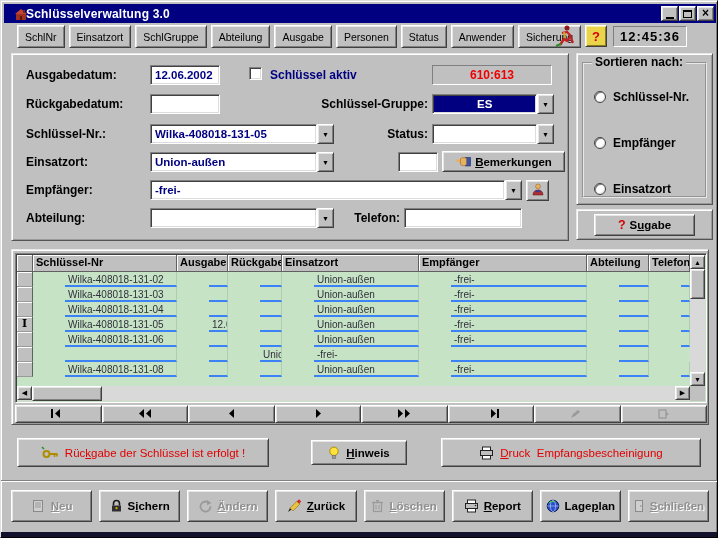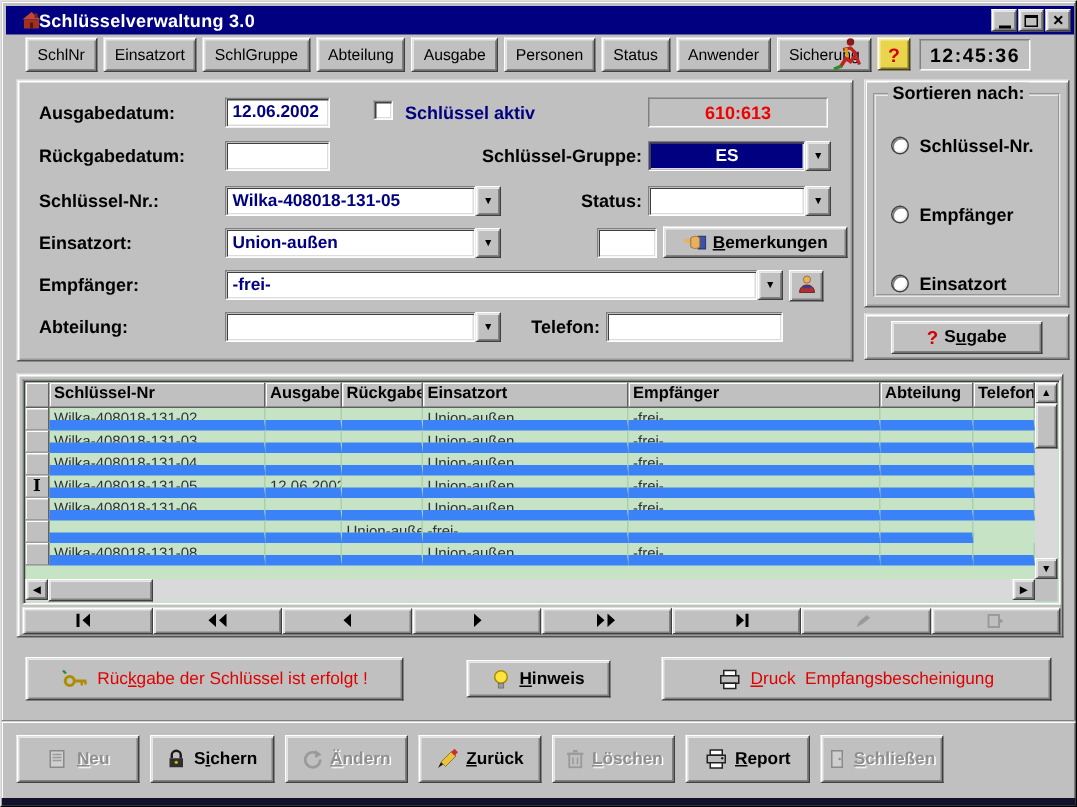--- a/index.html
+++ b/index.html
@@ -64,37 +64,37 @@
   .grid-area{position:absolute;left:3px;top:3px;width:692px;height:150px;background:#c6e3c6;
     border:1px solid;border-color:#808080 #fff #fff #808080;box-shadow:inset 1px 1px 0 #404040;}
   .grid-left{position:absolute;left:1px;top:1px;right:16px;bottom:16px;overflow:hidden;background:#c6e3c6;}
   .trow{display:grid;grid-template-columns:16px 144px 51px 54px 137px 168px 62px minmax(0,1fr);}
   .cell{overflow:hidden;white-space:nowrap;}
   .cell.h{background:#c0c0c0;font-size:11px;font-weight:bold;color:#000;padding:1px 3px;height:17px;
     border-right:1px solid #606060;border-bottom:1px solid #606060;box-shadow:inset 1px 1px 0 #fff;}
   .cell.hsel{background:#c0c0c0;height:17px;border-right:1px solid #606060;border-bottom:1px solid #606060;box-shadow:inset 1px 1px 0 #fff;}
   .cell.sel{background:#c0c0c0;border-right:1px solid #606060;border-bottom:1px solid #9a9a9a;box-shadow:inset 1px 1px 0 #fff;
     display:flex;align-items:center;justify-content:center;}
-  .cell.d{font-size:10px;color:#30303a;padding:1px 3px;border-right:1px solid #aecfae;border-bottom:7px solid #3b82f6;height:15px;line-height:13px;}
+  .cell.d{font-size:10px;color:#30303a;padding:1px 3px;border-right:1px solid #aecfae;border-bottom:2px solid #3b82f6;height:15px;line-height:13px;margin-left:32px;}
   .mark{font-family:"DejaVu Serif",serif;font-size:11px;font-weight:bold;line-height:10px;}
   .vscroll{position:absolute;right:1px;top:1px;bottom:16px;width:15px;background:#d9d9d9;}
   .hscroll{position:absolute;left:1px;bottom:1px;right:16px;height:15px;background:#d9d9d9;}
   .corner{position:absolute;right:1px;bottom:1px;width:15px;height:15px;background:#c0c0c0;}
   .sbtn{position:absolute;width:15px;height:14px;display:flex;align-items:center;justify-content:center;font-size:7px;color:#000;}
   .vthumb{position:absolute;left:0;top:14px;width:15px;height:30px;}
   .hthumb{position:absolute;left:15px;top:0;width:70px;height:15px;}
   .navrow{position:absolute;left:3px;top:155px;width:692px;height:18px;display:flex;}
   .nbtn{flex:1;height:18px;display:flex;align-items:center;justify-content:center;}
   
   .hintbtn{position:absolute;display:flex;align-items:center;justify-content:center;gap:6px;font-size:11.5px;}
   .red{color:#e00000;}
   .keep-sp{white-space:pre;}
   
   .divider{position:absolute;left:0;top:479px;width:718px;height:2px;border-top:1px solid #808080;border-bottom:1px solid #fff;}
-  .bottom-bar{position:absolute;left:10px;top:489px;width:618px;height:32px;display:flex;gap:7px;}
+  .bottom-bar{position:absolute;left:10px;top:489px;width:698px;height:32px;display:flex;gap:7px;}
   .bbtn{flex:1;display:flex;align-items:center;justify-content:center;gap:5px;font-size:11.5px;font-weight:bold;color:#000;}
   .bbtn.disabled{color:#8f8f8f;text-shadow:1px 1px 0 #fff;}
   .bicon{display:flex;align-items:center;}
   .darkstrip{position:absolute;left:0;top:531px;width:718px;height:7px;background:#12122c;}
 </style>
 </head>
 <body>
 
 <div class="window">
 
@@ -468,20 +468,31 @@
         <span class="bicon">
           <svg width="15" height="14" viewBox="0 0 15 14">
             <rect x="3.5" y="1" width="8" height="3.5" fill="#fff" stroke="#222"></rect>
             <rect x="1.5" y="4.5" width="12" height="5" fill="#bfbfbf" stroke="#222"></rect>
             <rect x="3.5" y="9.5" width="8" height="3.5" fill="#fff" stroke="#222"></rect>
             <circle cx="11.5" cy="6.5" r="0.8" fill="#222"></circle>
           </svg>
         </span>
         <span><span></span><span class="u">R</span><span>eport</span></span>
       </button>
+      <button class="btn bbtn">
+        <span class="bicon">
+          <svg width="14" height="14" viewBox="0 0 14 14">
+            <circle cx="7" cy="7" r="5.8" fill="#2b4fc2" stroke="#0c1c55"></circle>
+            <ellipse cx="7" cy="7" rx="2.6" ry="5.8" fill="none" stroke="#9db6ff" stroke-width="0.8"></ellipse>
+            <line x1="1.2" y1="7" x2="12.8" y2="7" stroke="#9db6ff" stroke-width="0.8"></line>
+            <path d="M3 4c1.5-1.5 4-2 6-1" stroke="#49c06a" stroke-width="1.2" fill="none"></path>
+          </svg>
+        </span>
+        <span><span>Lage</span><span class="u">p</span><span>lan</span></span>
+      </button>
       <button class="btn bbtn disabled">
         <span class="bicon">
           <svg width="12" height="14" viewBox="0 0 12 14">
             <rect x="2.5" y="1.5" width="7" height="11" fill="#cfcfcf" stroke="#8a8a8a"></rect>
             <circle cx="7.8" cy="7" r="0.8" fill="#8a8a8a"></circle>
           </svg>
         </span>
         <span><span></span><span class="u">S</span><span>chließen</span></span>
       </button>
     </div>

